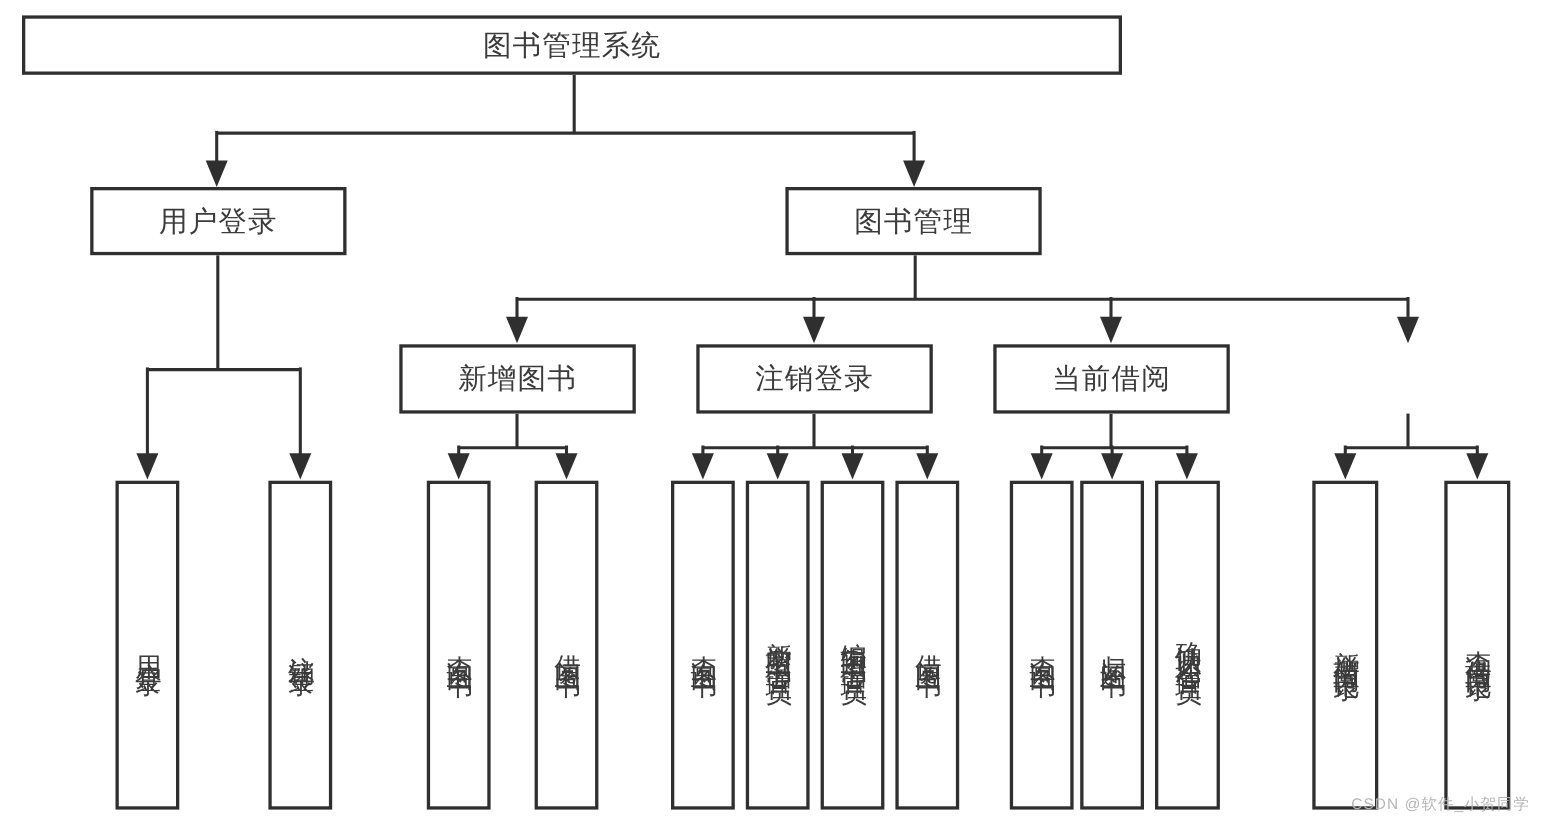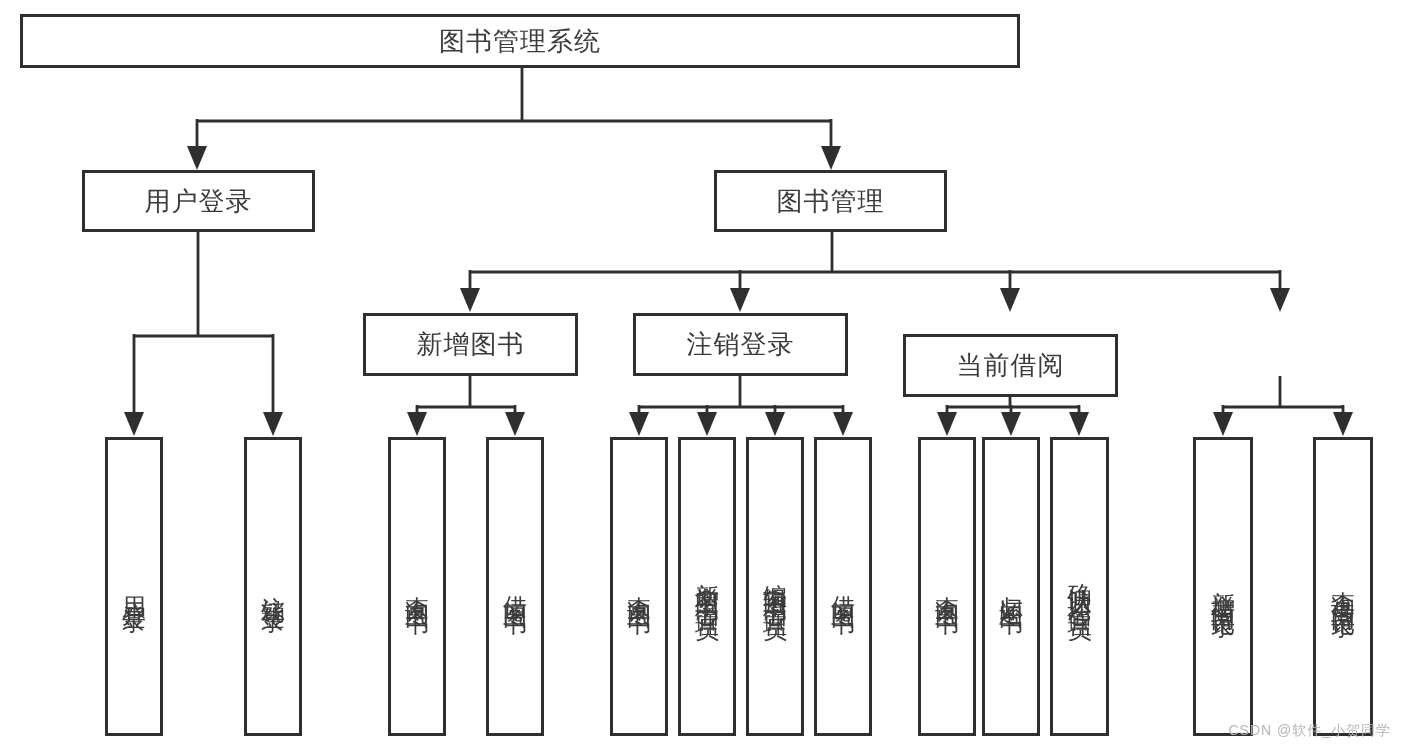--- a/index.html
+++ b/index.html
@@ -146,21 +146,21 @@
   <div class="node h" style="left:714px;top:170px;width:233px;height:62px;">
     <span>图书管理</span>
   </div>
 
   <div class="node h" style="left:363px;top:313px;width:215px;height:63px;">
     <span>新增图书</span>
   </div>
   <div class="node h" style="left:633px;top:313px;width:215px;height:63px;">
     <span>注销登录</span>
   </div>
-  <div class="node h" style="left:903px;top:313px;width:215px;height:63px;margin-top:21px;">
+  <div class="node h" style="left:903px;top:313px;width:215px;height:63px;">
     <span>当前借阅</span>
   </div>
 
   <div class="node v" style="left:105px;top:437px;width:58px;height:299px;">
     <span>用户登录</span>
   </div>
   <div class="node v" style="left:244px;top:437px;width:58px;height:299px;">
     <span>注销登录</span>
   </div>
 

